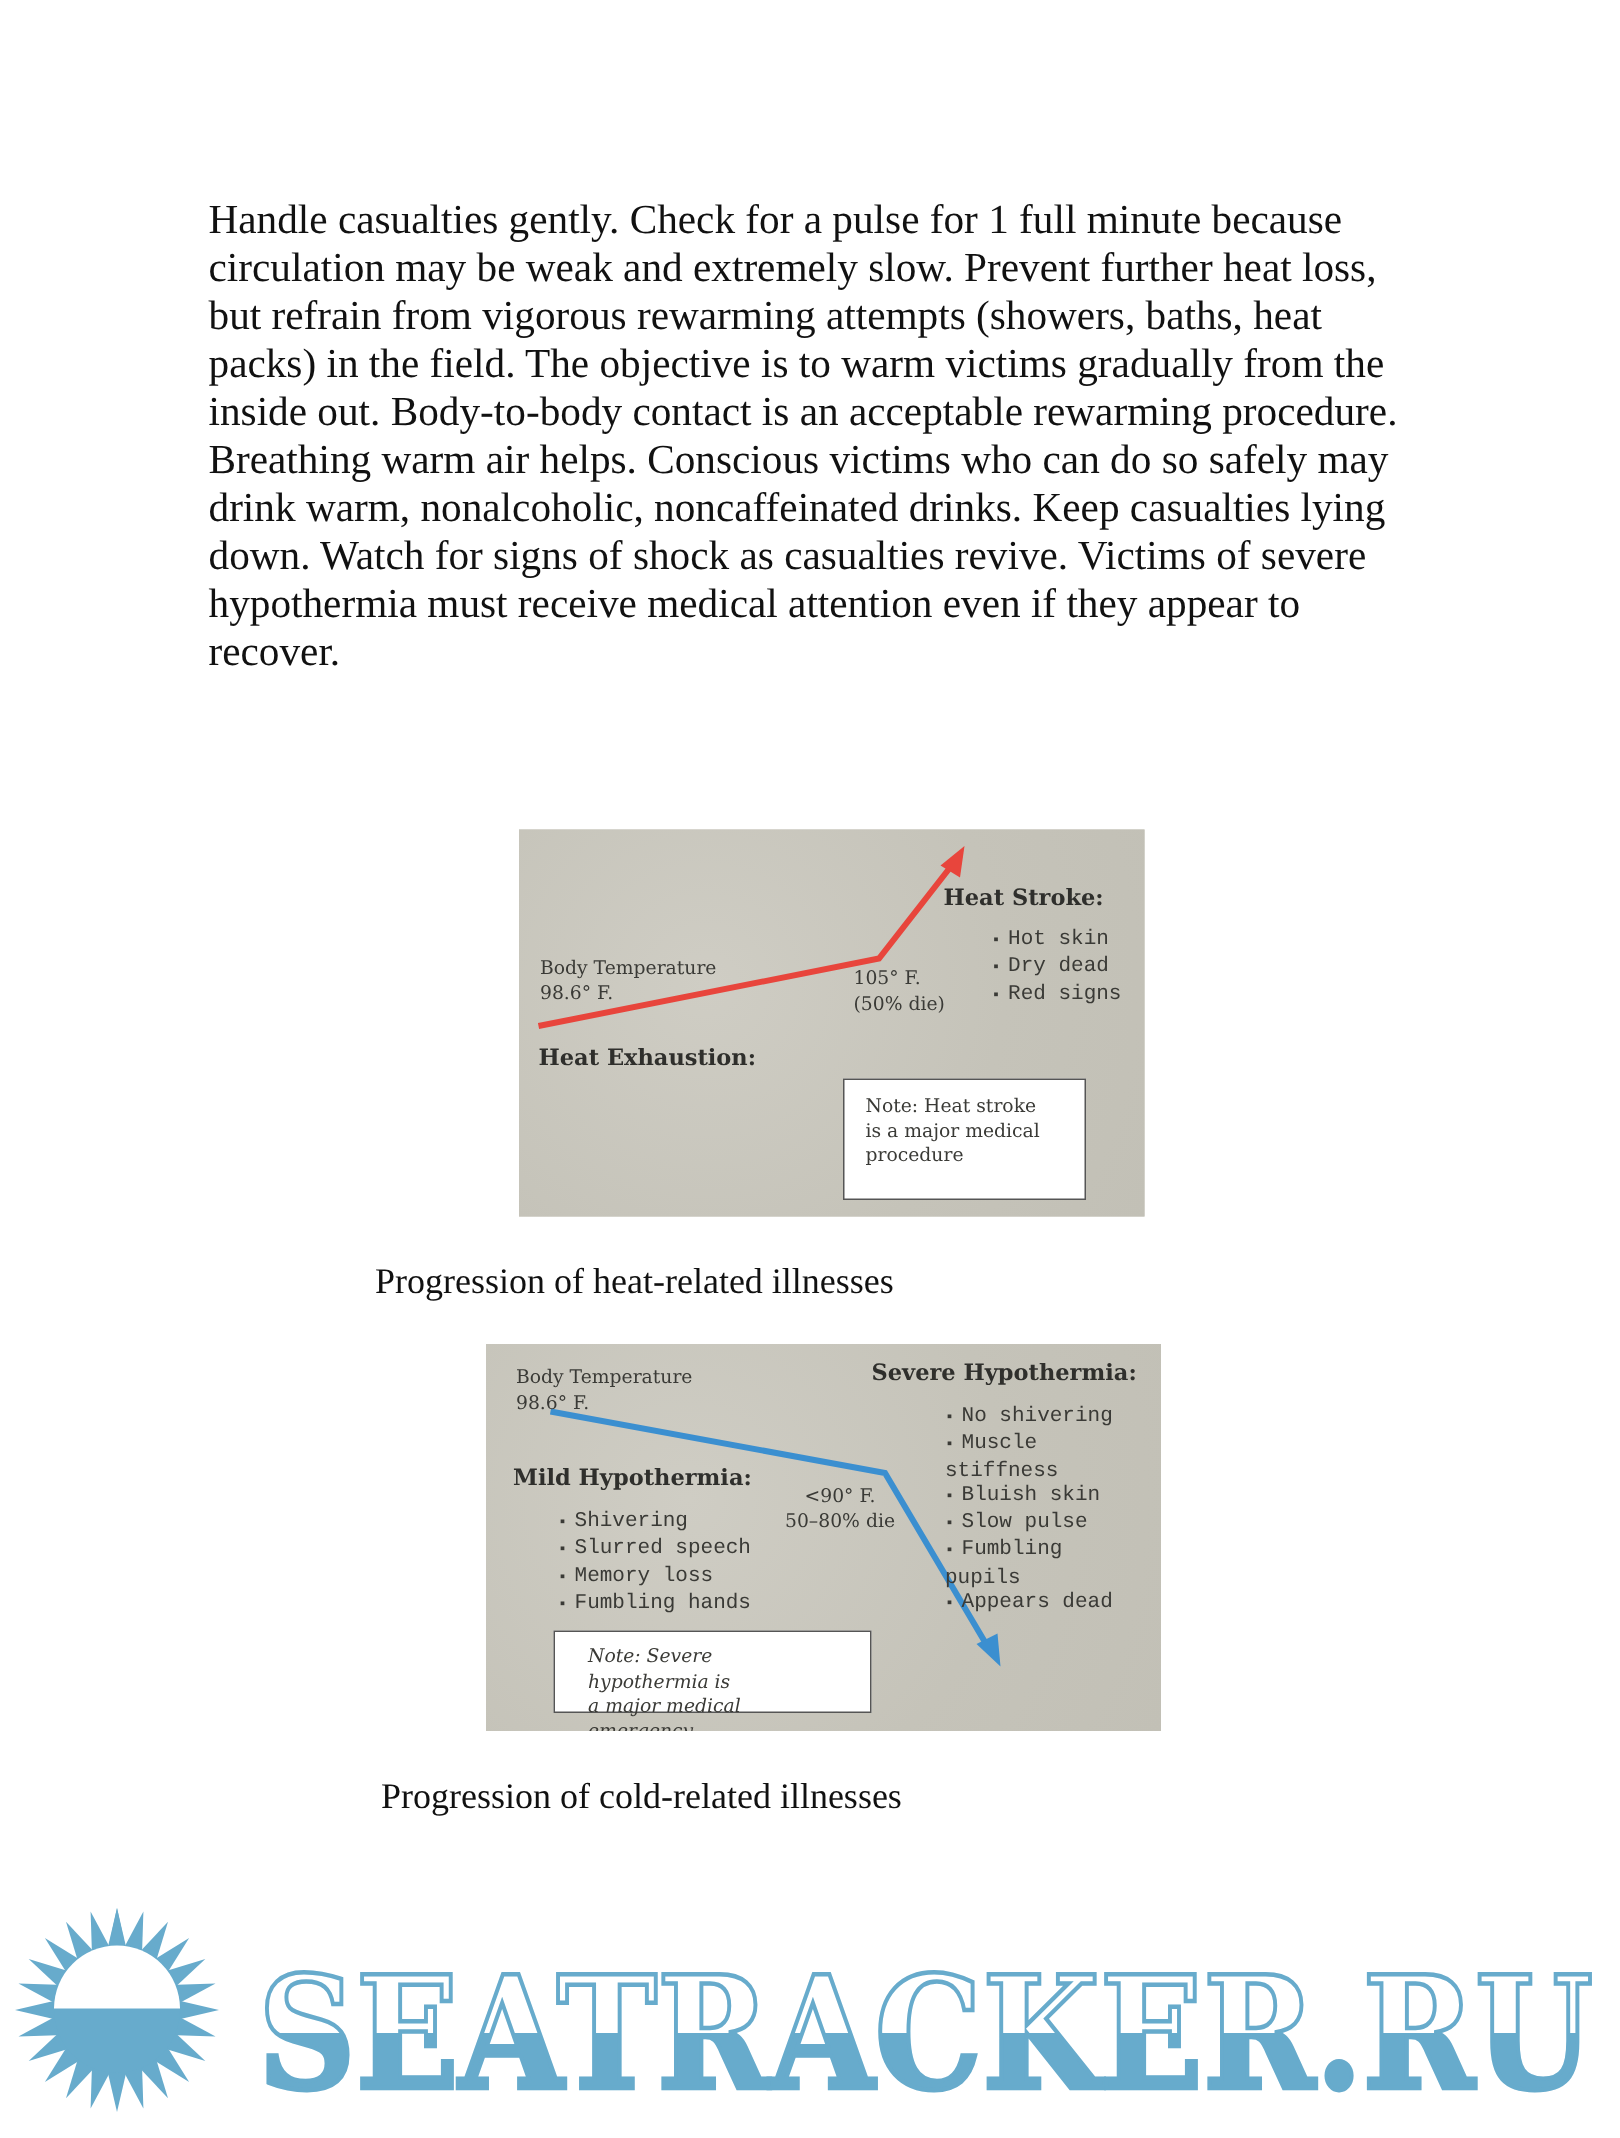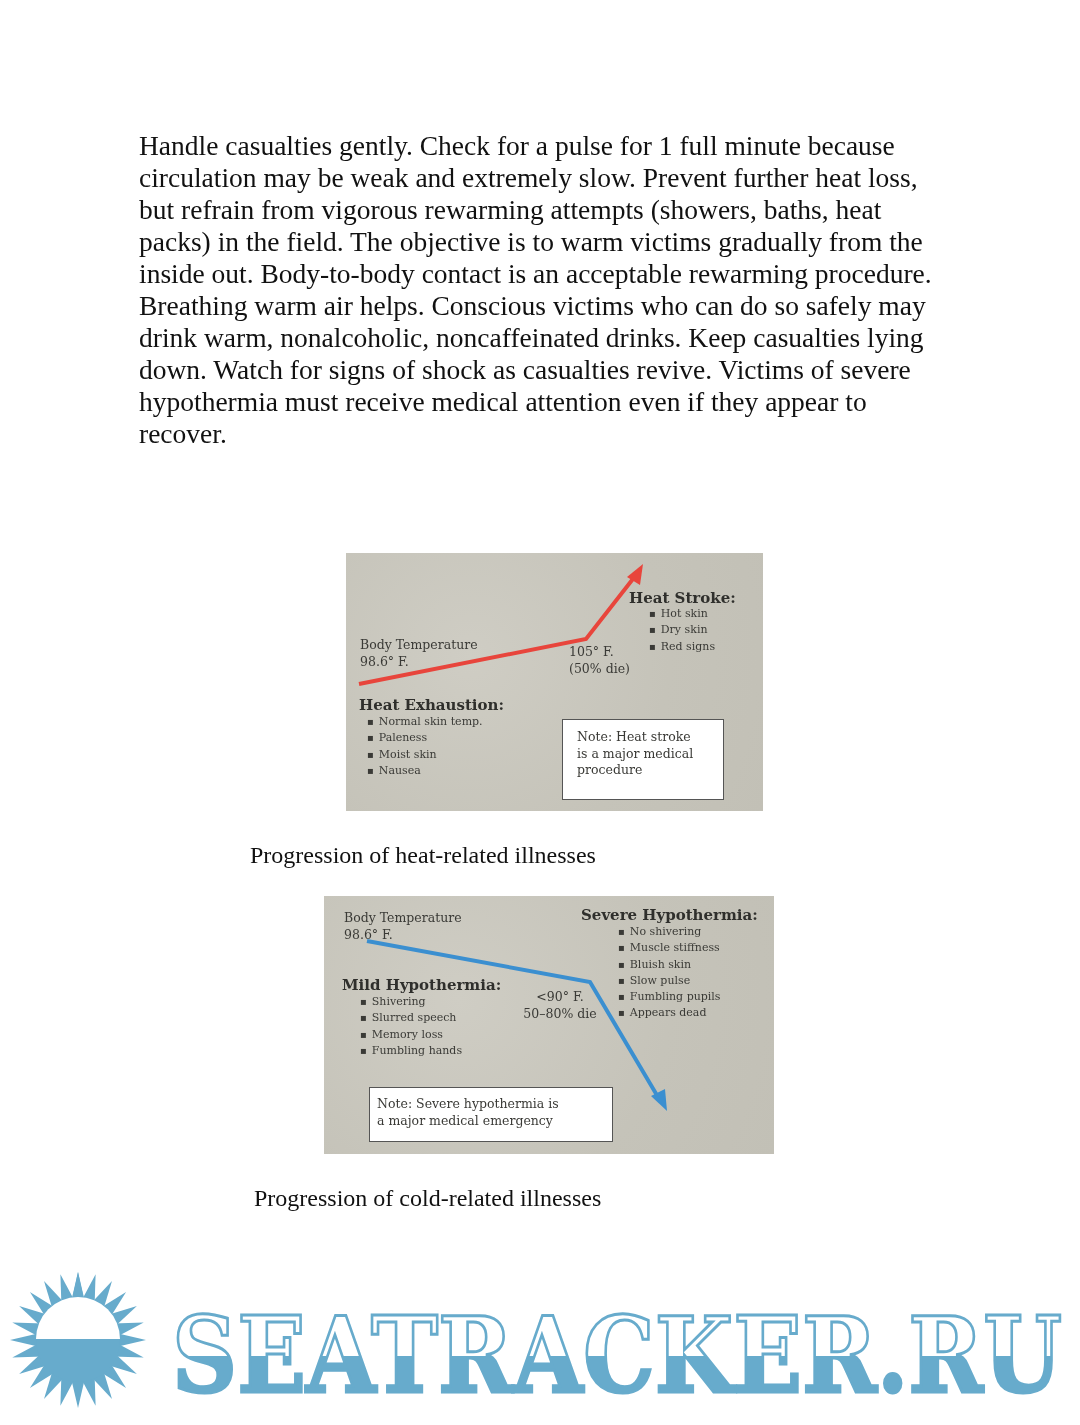--- a/index.html
+++ b/index.html
@@ -2,21 +2,21 @@
 <html><head>
 <meta charset="utf-8">
 <style>
   html,body{margin:0;padding:0;background:#fff;}
   body{width:1080px;height:1425px;position:relative;overflow:hidden;font-family:"Liberation Serif",serif;color:#111;}
   .para{position:absolute;left:139px;top:130px;width:820px;font-size:27.5px;line-height:32px;margin:0;}
   .fig{position:absolute;background:#c9c7bd;background-image:radial-gradient(circle at 30% 40%,#cfcdc4 0%,#c5c3b9 60%,#c2c0b6 100%);overflow:hidden;font-family:"DejaVu Serif",serif;color:#3a3a36;}
   .fig svg{position:absolute;left:0;top:0;}
   .lbl{position:absolute;font-size:12.5px;line-height:16.5px;white-space:nowrap;}
   .hd{position:absolute;font-size:15px;font-weight:bold;white-space:nowrap;color:#2f2f2c;}
-  ul.bl{position:absolute;margin:0;padding:0;list-style:none;font-size:11px;line-height:16.3px;}
+  ul.bl{position:absolute;margin:12px;padding:0;list-style:none;font-size:14px;line-height:16.3px;font-family:Liberation Mono, monospace;}
   ul.bl li::before{content:"\25AA";margin-right:5px;font-size:10px;}
   .note{position:absolute;background:#fff;border:1px solid #555;font-size:12.5px;line-height:16.5px;padding:9px 14px;box-sizing:border-box;}
   .cap{position:absolute;font-size:24px;text-align:left;width:600px;}
   .logo{position:absolute;left:0;top:1265px;width:1080px;height:160px;}
 </style>
 </head>
 <body>
 
 <p class="para">Handle casualties gently. Check for a pulse for 1 full minute because circulation may be weak and extremely slow. Prevent further heat loss, but refrain from vigorous rewarming attempts (showers, baths, heat packs) in the field. The objective is to warm victims gradually from the inside out. Body-to-body contact is an acceptable rewarming procedure. Breathing warm air helps. Conscious victims who can do so safely may drink warm, nonalcoholic, noncaffeinated drinks. Keep casualties lying down. Watch for signs of shock as casualties revive. Victims of severe hypothermia must receive medical attention even if they appear to recover.</p>
 
@@ -29,30 +29,24 @@
     <div>Body Temperature</div>
     <div>98.6° F.</div>
   </div>
   <div class="lbl" style="left:223px;top:91px;">
     <div>105° F.</div>
     <div>(50% die)</div>
   </div>
   <div class="hd" style="left:283px;top:36px;">Heat Stroke:</div>
   <ul class="bl" style="left:303px;top:53px;">
     <li>Hot skin</li>
-    <li>Dry skin</li>
+    <li>Dry dead</li>
     <li>Red signs</li>
   </ul>
   <div class="hd" style="left:13px;top:143px;">Heat Exhaustion:</div>
-  <ul class="bl" style="left:21px;top:161px;">
-    <li>Normal skin temp.</li>
-    <li>Paleness</li>
-    <li>Moist skin</li>
-    <li>Nausea</li>
-  </ul>
   <div class="note" style="left:216px;top:166px;width:162px;height:81px;">
     <div>Note: Heat stroke</div>
     <div>is a major medical</div>
     <div>procedure</div>
   </div>
 </div>
 <div class="cap" style="left:250px;top:842px;">Progression of heat-related illnesses</div>
 
 <div class="fig" style="left:324px;top:896px;width:450px;height:258px;">
   <svg width="450" height="258">
@@ -76,21 +70,21 @@
     <li>Fumbling pupils</li>
     <li>Appears dead</li>
   </ul>
   <div class="hd" style="left:18px;top:80px;">Mild Hypothermia:</div>
   <ul class="bl" style="left:36px;top:98px;">
     <li>Shivering</li>
     <li>Slurred speech</li>
     <li>Memory loss</li>
     <li>Fumbling hands</li>
   </ul>
-  <div class="note" style="left:45px;top:191px;width:244px;height:55px;padding:8px 7px;">
+  <div class="note" style="left:45px;top:191px;width:212px;height:55px;padding:8px 22px;font-style:italic;">
     <div>Note: Severe hypothermia is</div>
     <div>a major medical emergency</div>
   </div>
 </div>
 <div class="cap" style="left:254px;top:1185px;">Progression of cold-related illnesses</div>
 
 <div class="logo">
   <svg width="1080" height="160" viewBox="0 0 1080 160">
     <g transform="translate(78,75)">
       <g fill="#67abcc">

